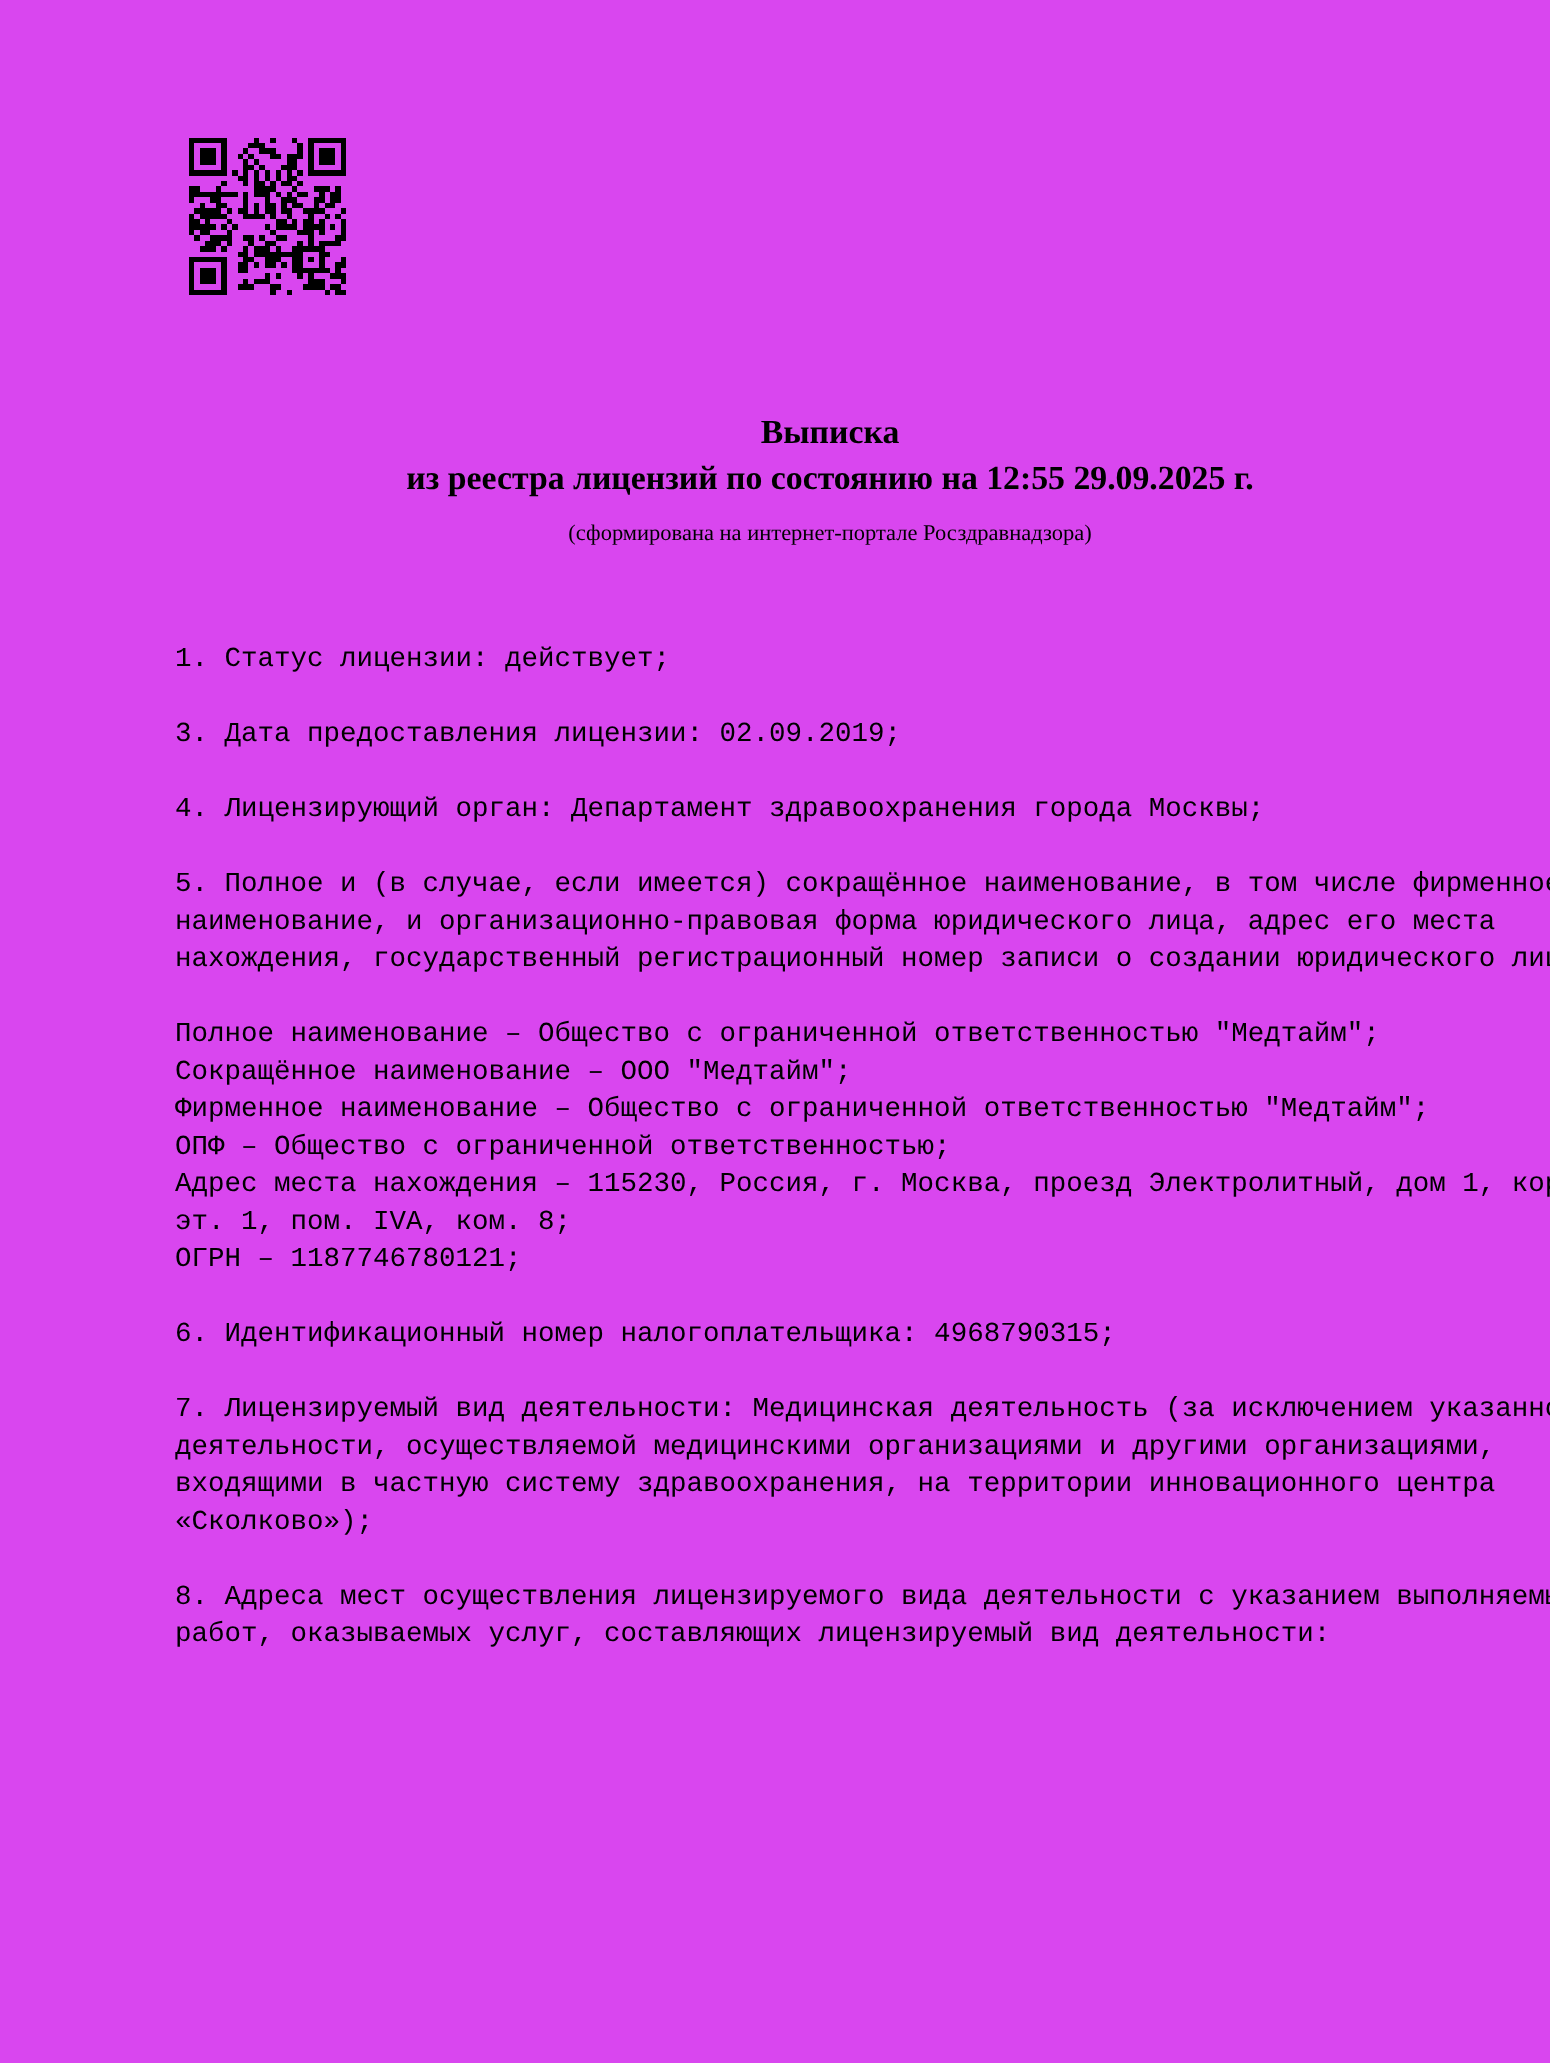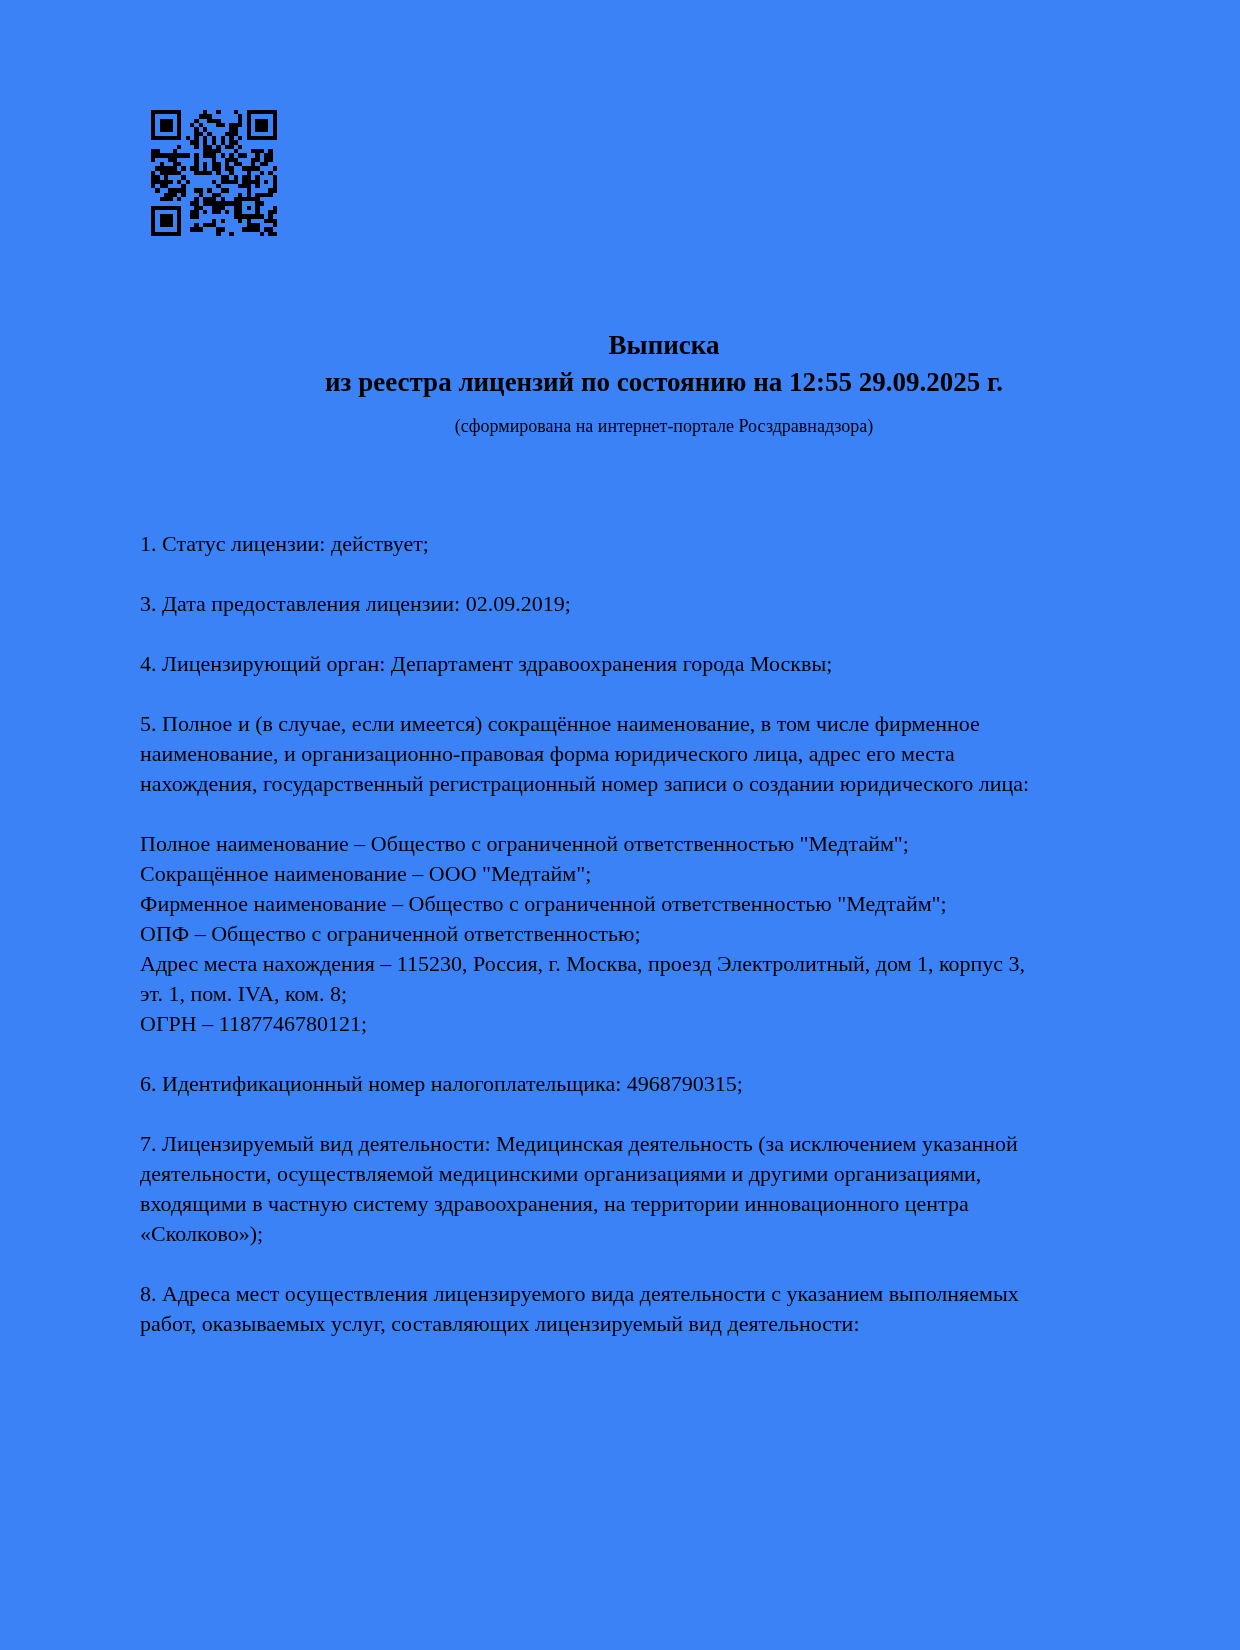--- a/index.html
+++ b/index.html
@@ -4,21 +4,21 @@
 <style>
   html, body {
     margin: 0;
     padding: 0;
     background: #ffffff;
   }
   .page {
     position: relative;
     width: 1240px;
     height: 1650px;
-    background: #3b82f6;
+    background: #d946ef;
     font-family: "Liberation Serif", "DejaVu Serif", serif;
     color: #000000;
     overflow: hidden;
   }
   .qr {
     position: absolute;
     left: 151px;
     top: 110px;
     width: 126px;
     height: 126px;
@@ -46,21 +46,22 @@
   .body-text {
     position: absolute;
     left: 140px;
     top: 513px;
     width: 1060px;
     font-size: 22px;
     line-height: 30px;
   }
   .paragraph {
     white-space: pre;
-    margin: 16px 0 30px 0;
+    margin: 0 0 30px 0;
+    font-family: Liberation Mono, monospace;
   }
 </style>
 </head>
 <body>
 
 <div class="page">
 
   <svg class="qr" id="qr-svg" viewBox="0 0 29 29" shape-rendering="crispEdges" xmlns="http://www.w3.org/2000/svg">
       <rect x="0" y="0" width="1" height="1" fill="#000000"></rect>
       <rect x="1" y="0" width="1" height="1" fill="#000000"></rect>

